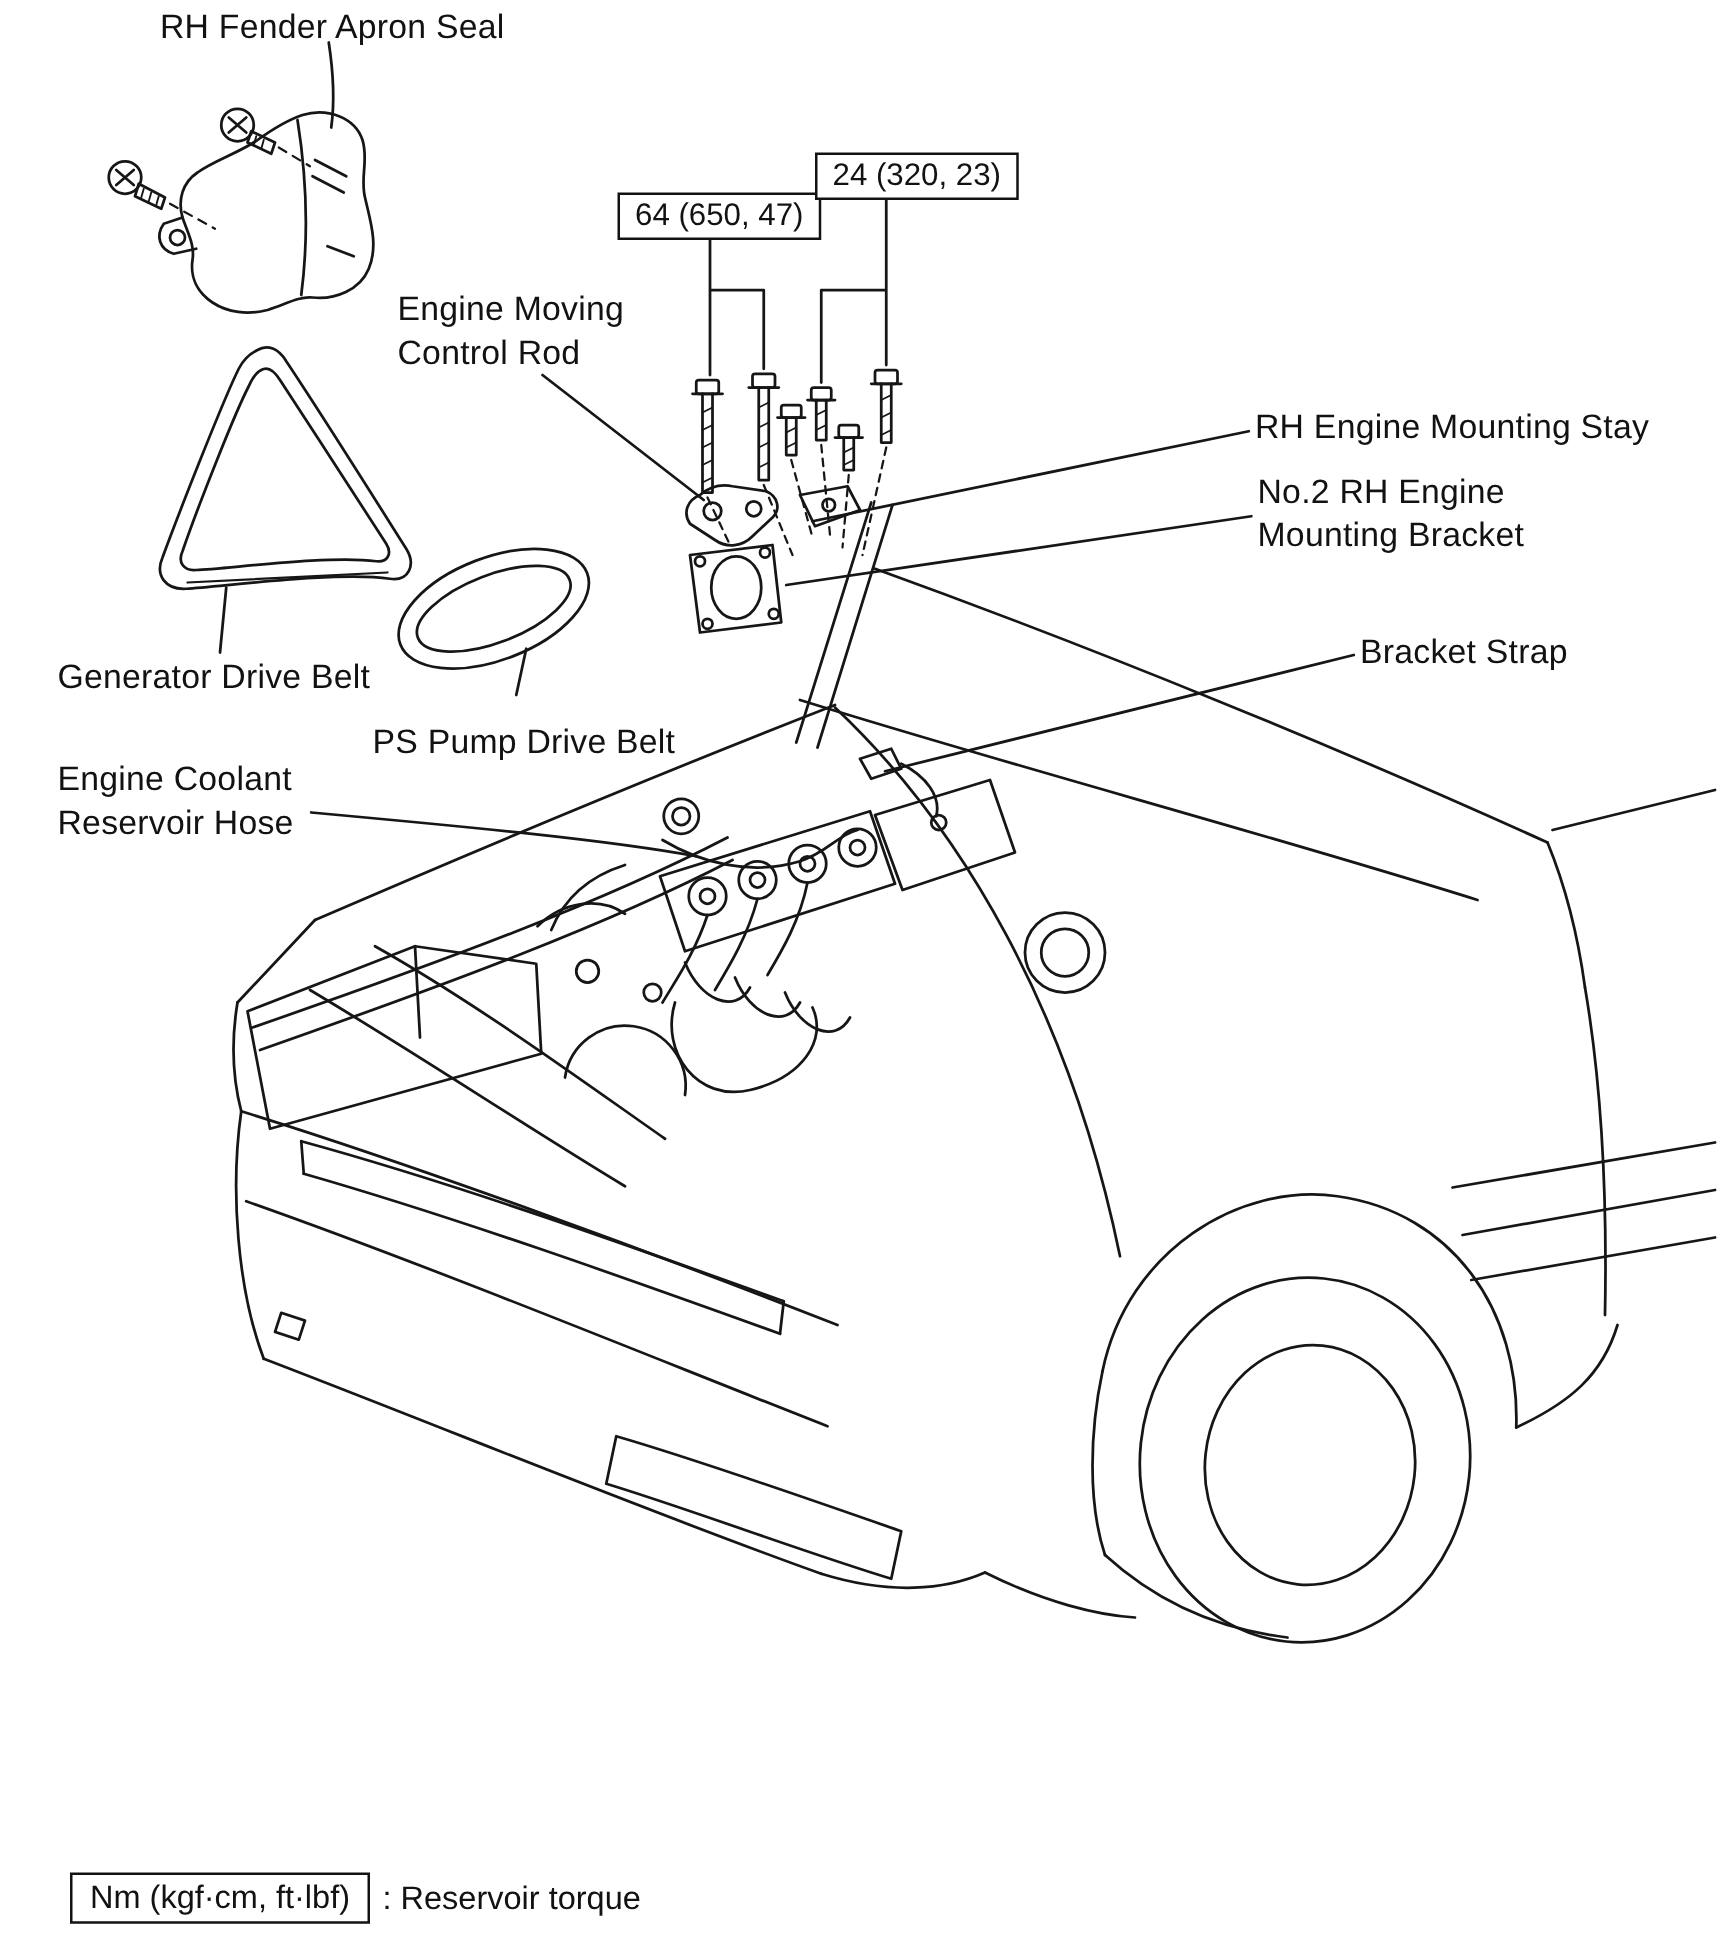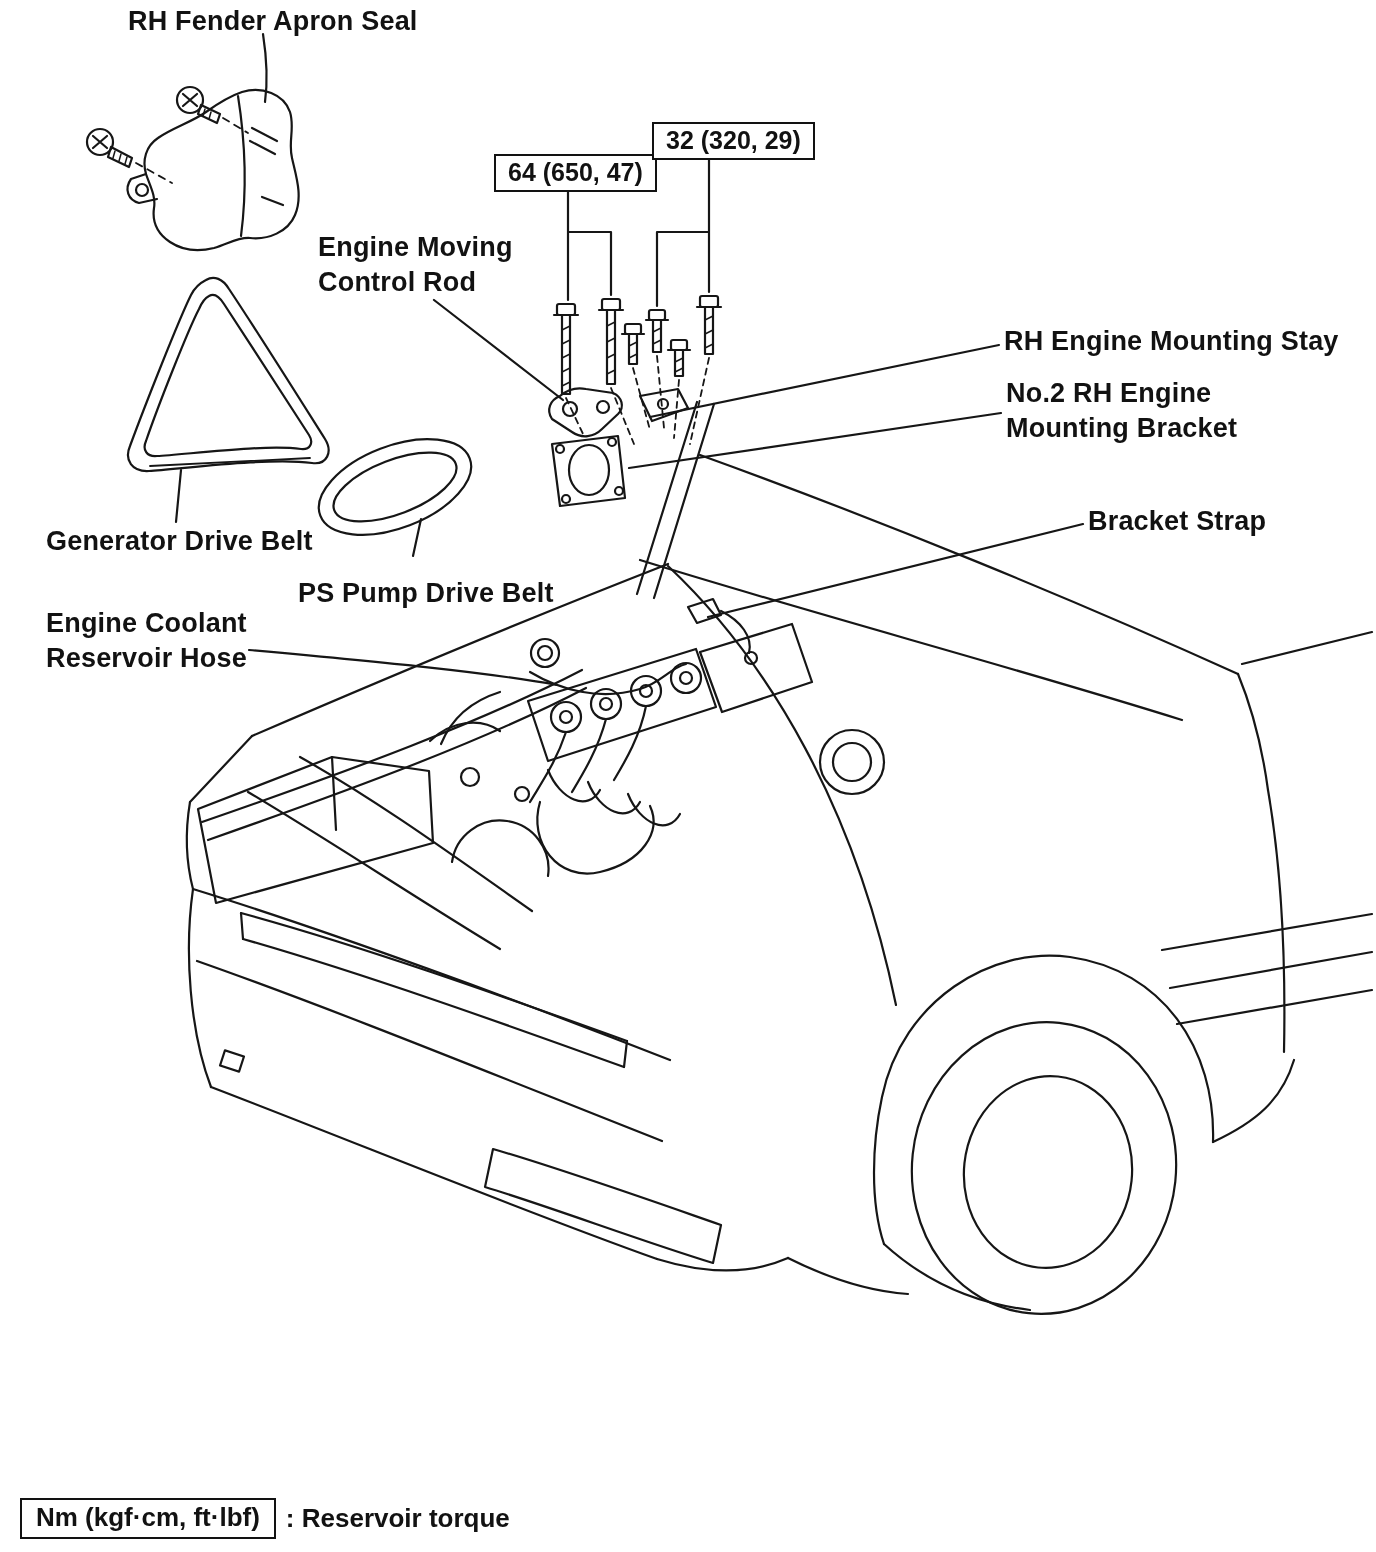--- a/index.html
+++ b/index.html
@@ -4,21 +4,20 @@
 <style>
   * { margin: 0; padding: 0; box-sizing: border-box; }
   html, body { background: #ffffff; }
   body { font-family: "Liberation Sans", sans-serif; color: #121212; }
   .page {
     position: relative;
     width: 1376px;
     height: 1552px;
     background: #ffffff;
     overflow: hidden;
-    font-weight: bold;
   }
   svg.art { position: absolute; left: 0; top: 0; }
   .lbl {
     position: absolute;
     font-size: 27px;
     line-height: 35px;
     letter-spacing: .2px;
     white-space: pre-line;
     color: #121212;
   }
@@ -39,20 +38,21 @@
     display: flex;
     align-items: center;
     gap: 10px;
     font-size: 26px;
     color: #121212;
   }
   .legend .ubox {
     border: 2px solid #121212;
     padding: 2px 14px 4px;
     white-space: nowrap;
+    margin-left: 36px;
   }
 </style>
 </head>
 <body>
 
 <div class="page">
 
   <svg class="art" width="1376" height="1552" viewBox="0 0 1376 1552" xmlns="http://www.w3.org/2000/svg">
     <g fill="none" stroke="#161616" stroke-width="2.2" stroke-linecap="round" stroke-linejoin="round">
 
@@ -243,21 +243,21 @@
     </g>
   </svg>
 
   <div class="lbl" style="left:128px; top:4px;">RH Fender Apron Seal</div>
 
   <div class="lbl" style="left:318px; top:230px;">Engine  Moving
 Control Rod</div>
 
   <div class="torque-box" style="left:494px; top:122px;margin-top:32px;">64 (650, 47)</div>
 
-  <div class="torque-box" style="left:652px; top:122px;">32 (320, 29)</div>
+  <div class="torque-box" style="left:652px; top:122px;">24 (320, 23)</div>
 
   <div class="lbl" style="left:1004px; top:324px;">RH Engine Mounting Stay</div>
 
   <div class="lbl" style="left:1006px; top:376px;">No.2 RH Engine
 Mounting Bracket</div>
 
   <div class="lbl" style="left:1088px; top:504px;">Bracket Strap</div>
 
   <div class="lbl" style="left:46px; top:524px;">Generator Drive Belt</div>
 

